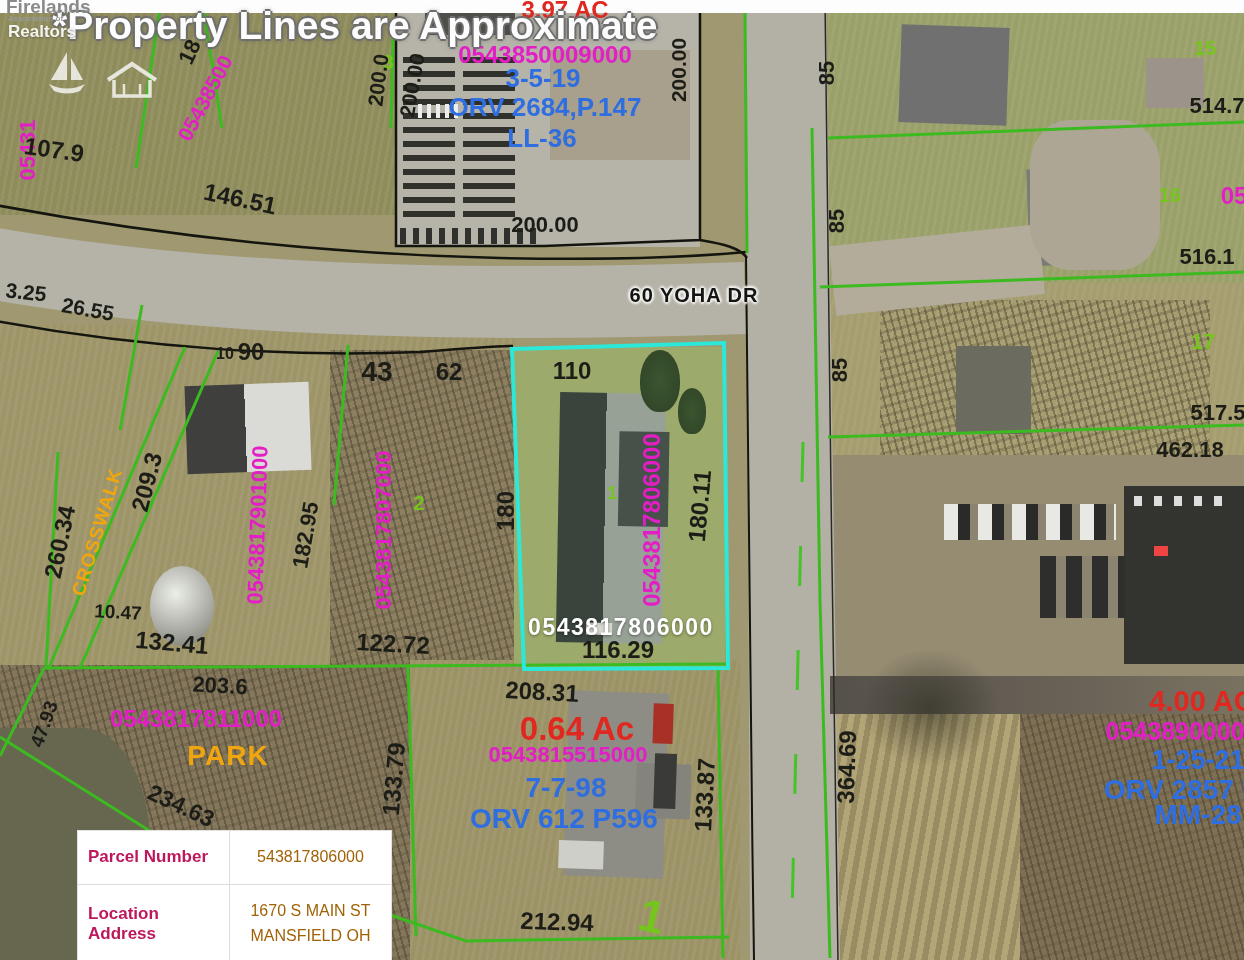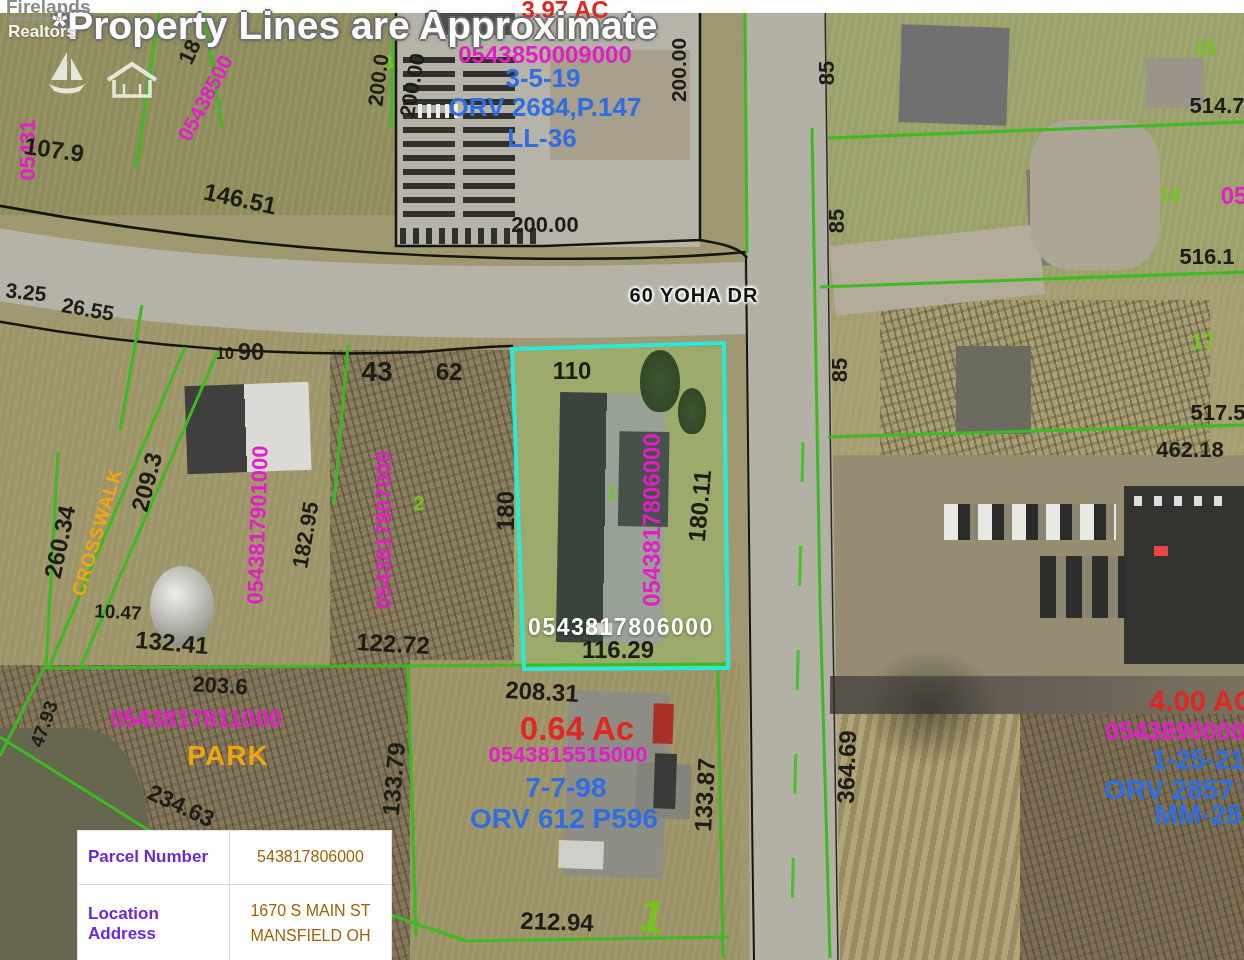--- a/index.html
+++ b/index.html
@@ -31,21 +31,21 @@
          text-shadow:-2px 0 0 #6e6e6e,2px 0 0 #6e6e6e,0 -2px 0 #6e6e6e,0 2px 0 #6e6e6e,0 0 5px #555;}
   #logo{position:absolute;left:4px;top:0;width:170px;height:110px;z-index:7;}
   #logo .l1{position:absolute;left:2px;top:-4px;font-size:19px;font-weight:700;color:#8a8a8a;}
   #logo .l2{position:absolute;left:4px;top:14px;font-size:8px;color:#9a9a9a;font-weight:700;}
   #logo .l3{position:absolute;left:4px;top:22px;font-size:17px;font-weight:700;color:#f4f4f0;text-shadow:0 1px 2px rgba(60,60,50,.5);}
   #logo svg{position:absolute;opacity:.88;}
   #info-table{position:absolute;left:78px;top:831px;width:313px;z-index:7;background:#fff;
               box-shadow:0 0 0 1px #e2e2e2;display:grid;grid-template-columns:152px 1fr;}
   #info-table .cell{padding:14px 10px;display:flex;align-items:center;border-bottom:1px solid #dcdcdc;min-height:52px;}
   #info-table .cell.last{border-bottom:none;}
-  #info-table .k{font-weight:700;font-size:17px;color:#6d28d9;border-right:1px solid #dcdcdc;}
+  #info-table .k{font-weight:700;font-size:17px;color:#be185d;border-right:1px solid #dcdcdc;}
   #info-table .v{justify-content:center;text-align:center;font-size:16px;color:#a16207;white-space:pre-line;line-height:1.55;}
 </style>
 </head>
 <body>
 
 <div id="map">
 
   <div class="patch field-tex" style="left:0;top:0;width:400px;height:215px;background-color:#8f8c5c"></div>
   <div class="patch field-tex" style="left:0;top:325px;width:515px;height:345px;background-color:#9d9468"></div>
   <div class="patch scrub" style="left:330px;top:350px;width:185px;height:315px;background-color:#8c8061"></div>

